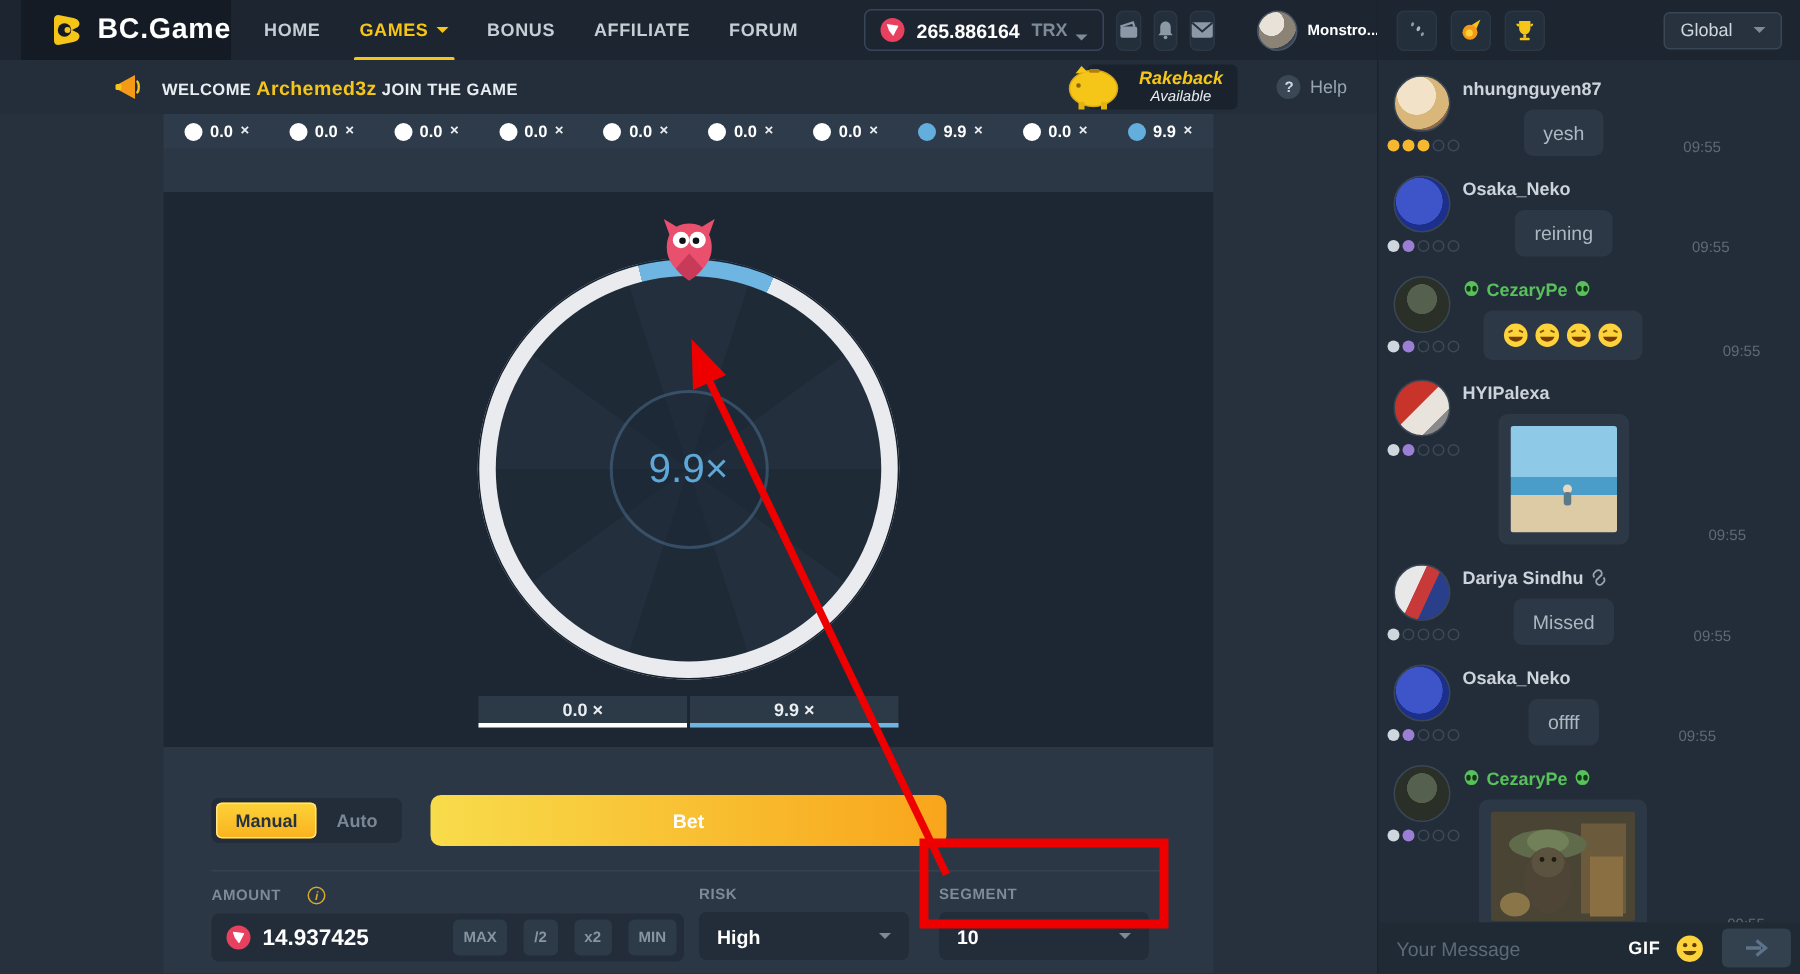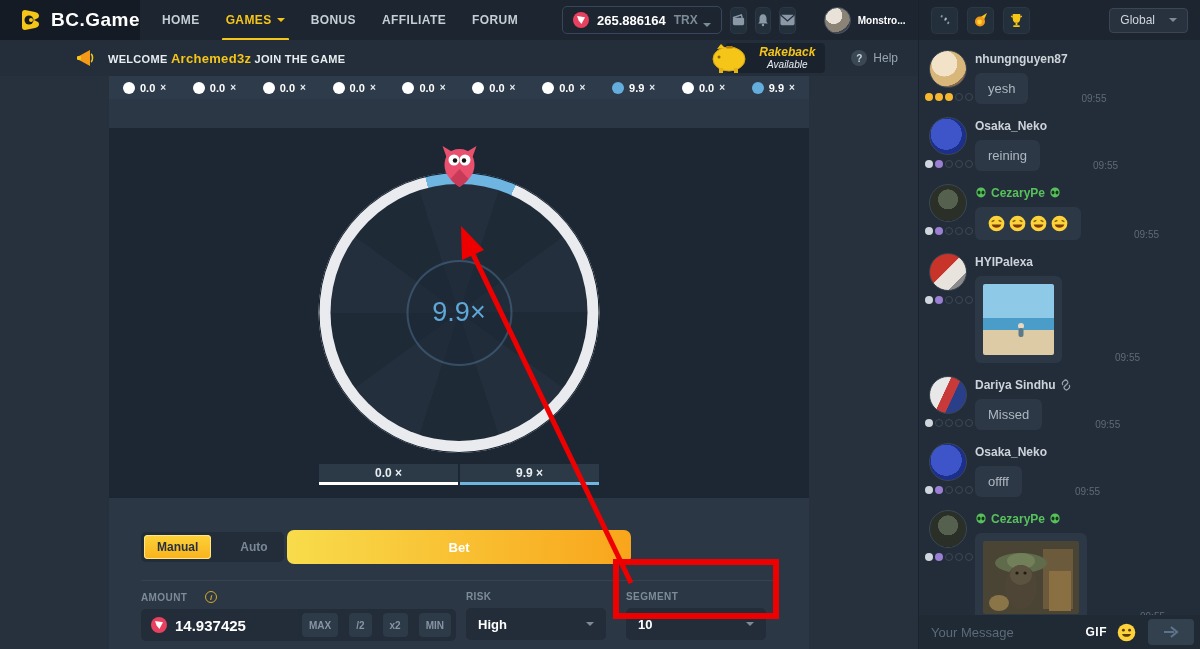--- a/index.html
+++ b/index.html
@@ -3,21 +3,21 @@
 <meta charset="utf-8">
 <style>
   * { margin:0; padding:0; box-sizing:border-box; }
   html,body { width:1200px; height:649px; overflow:hidden; background:#27313d;
               font-family:"Liberation Sans", sans-serif; }
   .app { display:flex; width:1200px; height:649px; position:relative; }
   .left-col { width:918px; display:flex; flex-direction:column; }
 
   
   .topbar { height:40px; background:#1c2530; display:flex; align-items:center; flex:0 0 40px; }
-  .logo-box { width:150px; height:40px; background:#141b24; display:flex; align-items:center; padding-left:18px; gap:9px; cursor:pointer; }
+  .logo-box { width:150px; height:40px; background:#141b24; display:flex; align-items:center; padding-left:18px; gap:9px; cursor:pointer;margin-left:14px; }
   .logo-mark { width:24px; height:24px; }
   .brand { color:#fff; font-weight:bold; font-size:19px; letter-spacing:.5px; }
   .nav { display:flex; align-items:center; gap:26px; margin-left:22px; height:40px; }
   .nav-item { color:#c6cdd4; font-size:12px; font-weight:bold; letter-spacing:.4px; height:40px; display:flex; align-items:center; cursor:pointer; position:relative; }
   .nav-item.active { color:#f5c518; }
   .nav-item.active::after { content:""; position:absolute; left:-4px; right:-4px; bottom:-2px; height:4px; background:#f5c518; border-radius:1px; }
   .nav-caret { margin-left:5px; width:0; height:0; border-left:4px solid transparent; border-right:4px solid transparent; border-top:4px solid #f5c518; }
   .balance-pill { margin-left:44px; height:28px; border:1px solid #39455a; border-radius:5px; display:flex; align-items:center; padding:0 10px; gap:8px; cursor:pointer; }
   .coin { width:16px; height:16px; border-radius:50%; background:#e8415f; position:relative; flex:0 0 16px; }
   .coin::after { content:""; position:absolute; left:4px; top:4px; width:8px; height:8px; background:#fff; clip-path:polygon(0 0,100% 15%,55% 100%,20% 55%); }
@@ -67,21 +67,21 @@
            color:#5ea8d8; font-size:27px; }
   .owl { position:absolute; left:50%; top:-27px; transform:translateX(-50%); }
   .legend-row { position:absolute; left:50%; bottom:13px; transform:translateX(-50%); display:flex; gap:2px; }
   .legend-bar { width:139px; height:21px; background:#2c3947; display:flex; align-items:center; justify-content:center;
                 color:#e8edf2; font-size:12px; font-weight:bold; }
   .legend-bar.white { border-bottom:3px solid #fff; }
   .legend-bar.blue { border-bottom:3px solid #6fb5e2; }
 
   .controls { padding:0 32px; }
   .mode-row { margin-top:32px; display:flex; align-items:center; position:relative; height:34px; }
-  .mode-toggle { background:#222d39; border-radius:5px; padding:3px; display:flex; gap:16px;text-align:right; }
+  .mode-toggle { background:#222d39; border-radius:5px; padding:3px; display:flex; gap:0;text-align:right; }
   .mode-btn { font-size:12px; font-weight:bold; padding:5px 13px; border-radius:4px; color:#7a8796; cursor:pointer; }
   .mode-btn.on { background:linear-gradient(180deg,#fdd23a,#f9b21c); color:#273240; box-shadow:0 0 0 1px #ffe58a inset; }
   .bet-btn { position:absolute; left:50%; top:0; transform:translateX(-50%); width:344px; height:34px; border-radius:7px;
              background:linear-gradient(90deg,#f8dc4b,#f9a51b); border:none; color:#fff; font-size:13px; font-weight:bold; cursor:pointer; }
   .ctrl-divider { margin-top:16px; border-top:1px solid rgba(255,255,255,.06); }
   .fields-row { margin-top:10px; display:flex; padding-bottom:26px; }
   .field-label { color:#7d8b99; font-size:10px; font-weight:bold; letter-spacing:.4px; margin-bottom:6px; display:flex; align-items:center; gap:18px; }
   .info-dot { width:12px; height:12px; border-radius:50%; border:1px solid #d3aa2c; color:#d3aa2c; font-size:8px; display:inline-flex; align-items:center; justify-content:center; font-style:italic; font-weight:bold; }
   .amount-group { width:315px; }
   .amount-box { height:32px; background:#222d39; border-radius:5px; display:flex; align-items:center; padding:0 5px 0 10px; gap:8px; }
@@ -107,21 +107,21 @@
   .av3 { background:radial-gradient(circle at 50% 40%, #55604f 0 35%, #2a3028 36% 75%, #161a16 76%); }
   .av4 { background:linear-gradient(135deg, #c8332a 0 45%, #e8e4dd 46% 75%, #8a8a8a 76%); }
   .av5 { background:linear-gradient(115deg, #e8e8e8 0 40%, #c83a3a 41% 60%, #2a3f8a 61%); }
   .badges { display:flex; gap:2px; margin-top:5px; margin-left:-4px; }
   .badge { width:8px; height:8px; border-radius:50%; }
   .b-gold { background:#f5b82e; } .b-silver { background:#cfd6dd; } .b-purple { background:#9b7fd4; }
   .b-empty { background:transparent; border:1px solid #3c4856; }
   .msg-body { flex:1; min-width:0; }
   .msg-name { color:#cdd3da; font-size:12px; font-weight:bold; margin:2px 0 7px 0; display:flex; align-items:center; gap:4px; cursor:pointer; }
   .msg-name.green { color:#58c15c; }
-  .bubble-line { display:flex; align-items:flex-end; gap:8px; }
+  .bubble-line { display:flex; align-items:flex-end; gap:8px;justify-content:center; }
   .bubble { background:#2c3845; border-radius:6px; padding:8px 13px; color:#aeb8c2; font-size:13px; }
   .bubble.img-bubble { padding:8px; }
   .msg-time { color:#5d6a77; font-size:10px;margin-left:45px; }
   .emoji-row { display:flex; gap:4px; }
   .chat-img { display:block; border-radius:2px; }
 
   .chat-input-bar { height:34px; background:#1f2a35; display:flex; align-items:center; padding:0 6px 0 12px; gap:10px; flex:0 0 34px; }
   .chat-placeholder { flex:1; color:#5c6a79; font-size:13px; cursor:text; }
   .gif-btn { color:#fff; font-size:12px; font-weight:bold; letter-spacing:.5px; cursor:pointer; }
   .send-btn { width:46px; height:26px; background:#33414f; border:none; border-radius:4px; display:flex; align-items:center; justify-content:center; cursor:pointer; margin-left:2px; }

